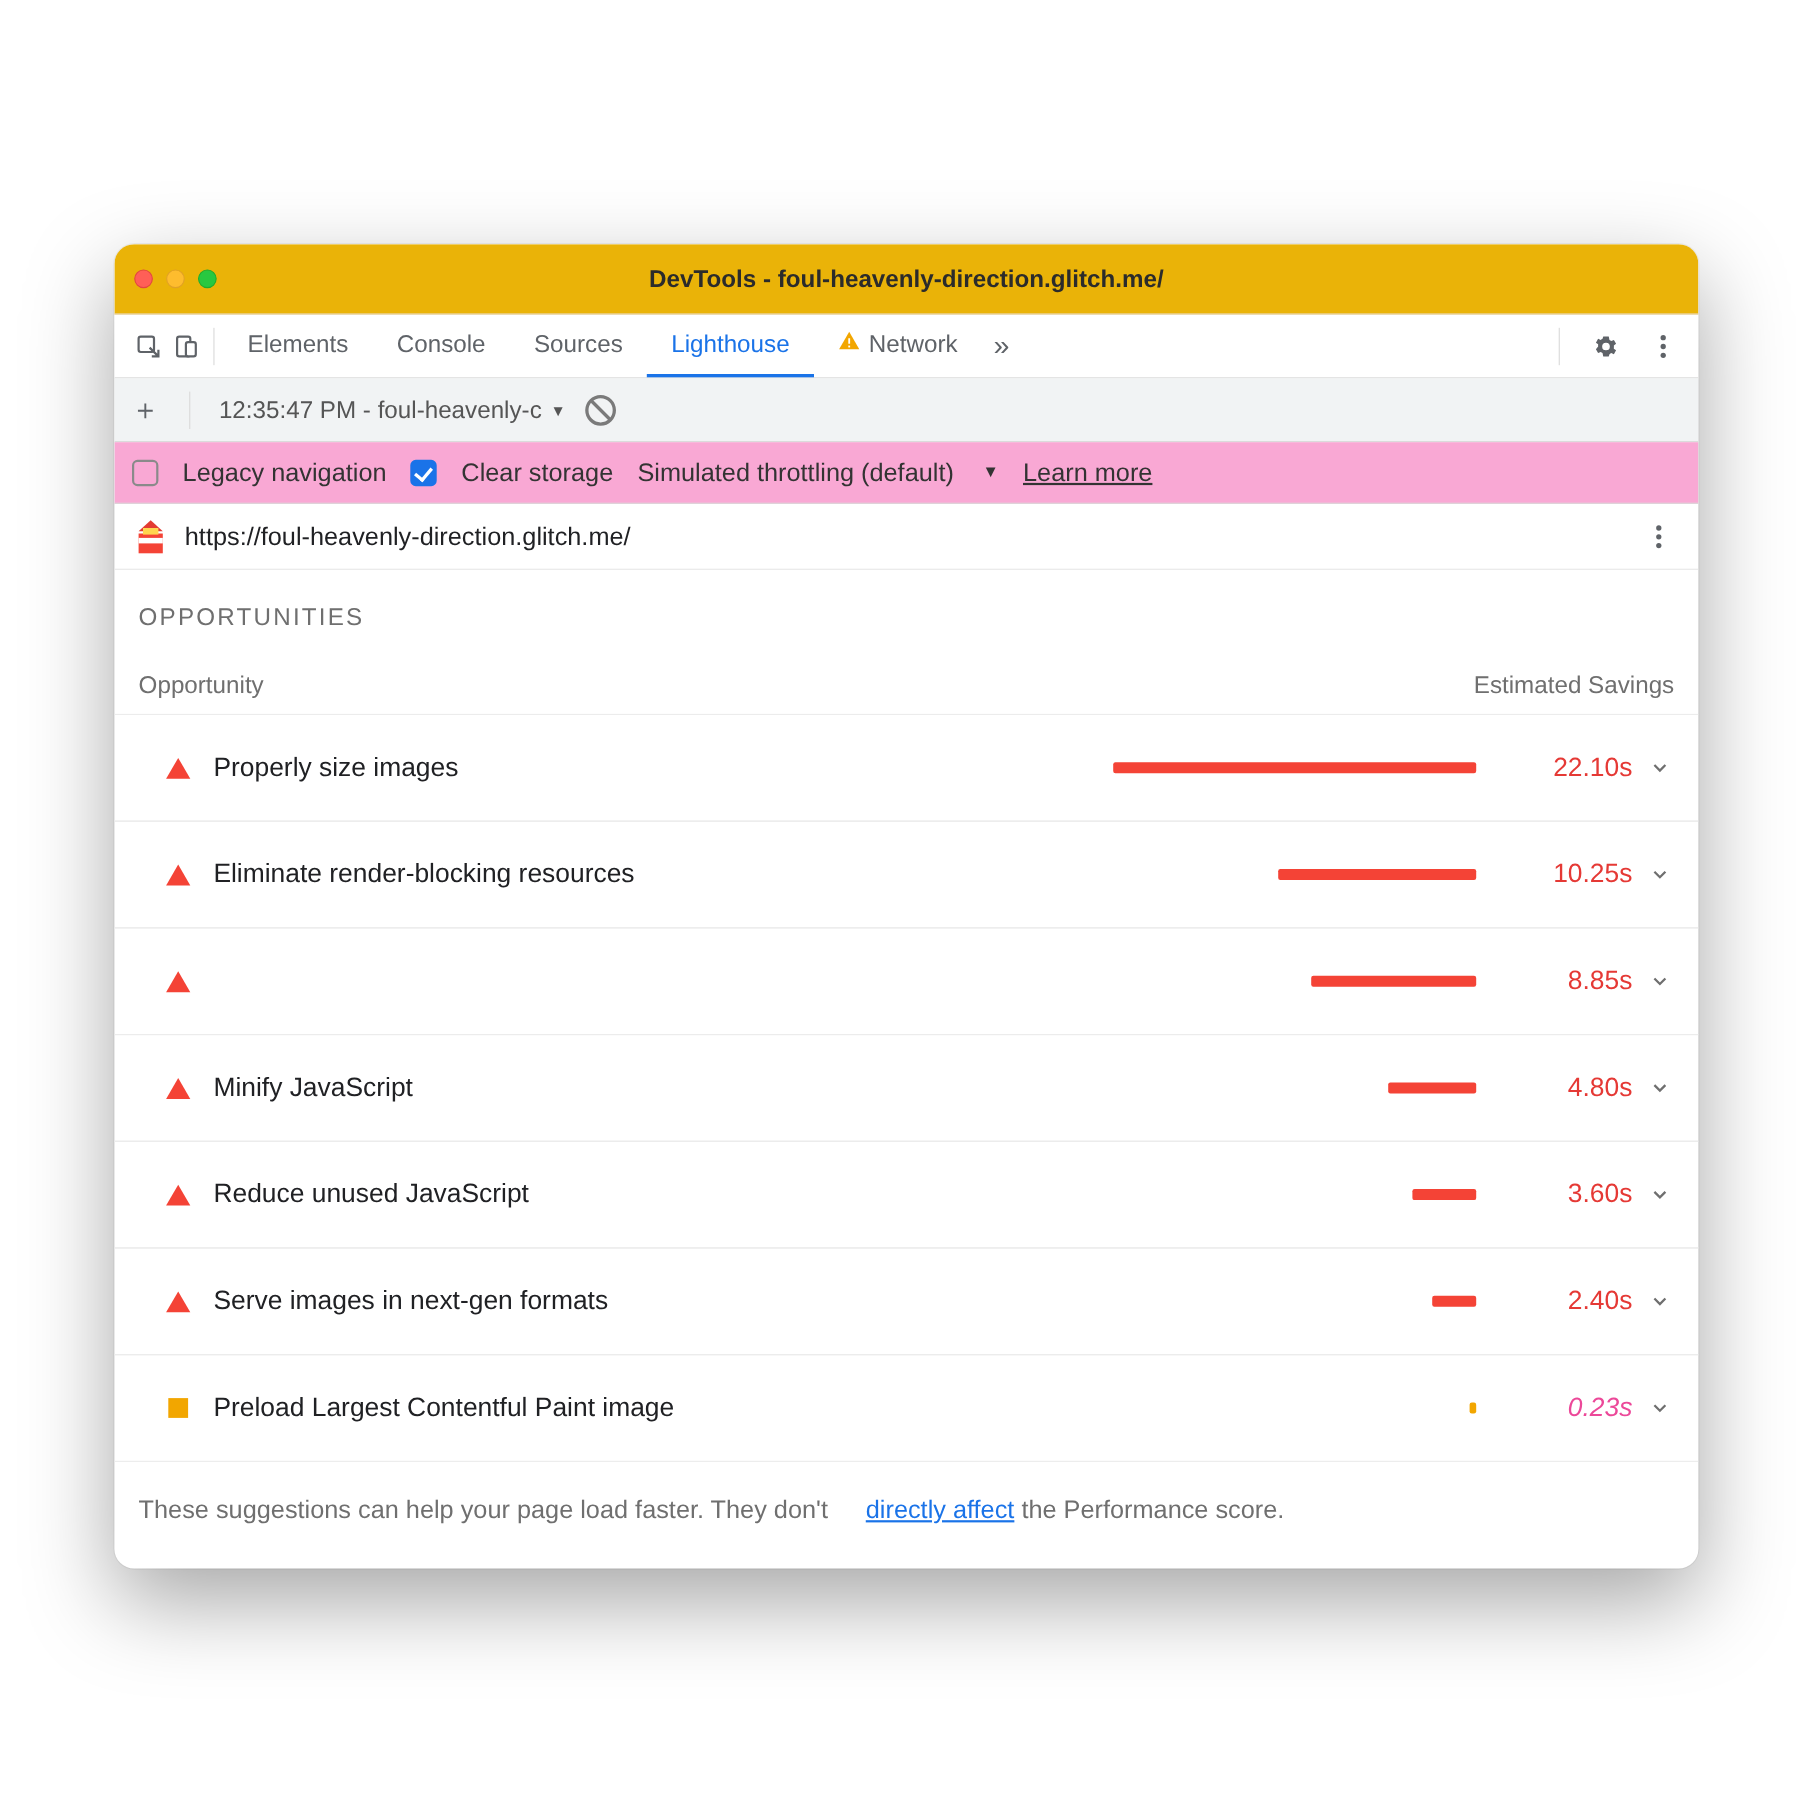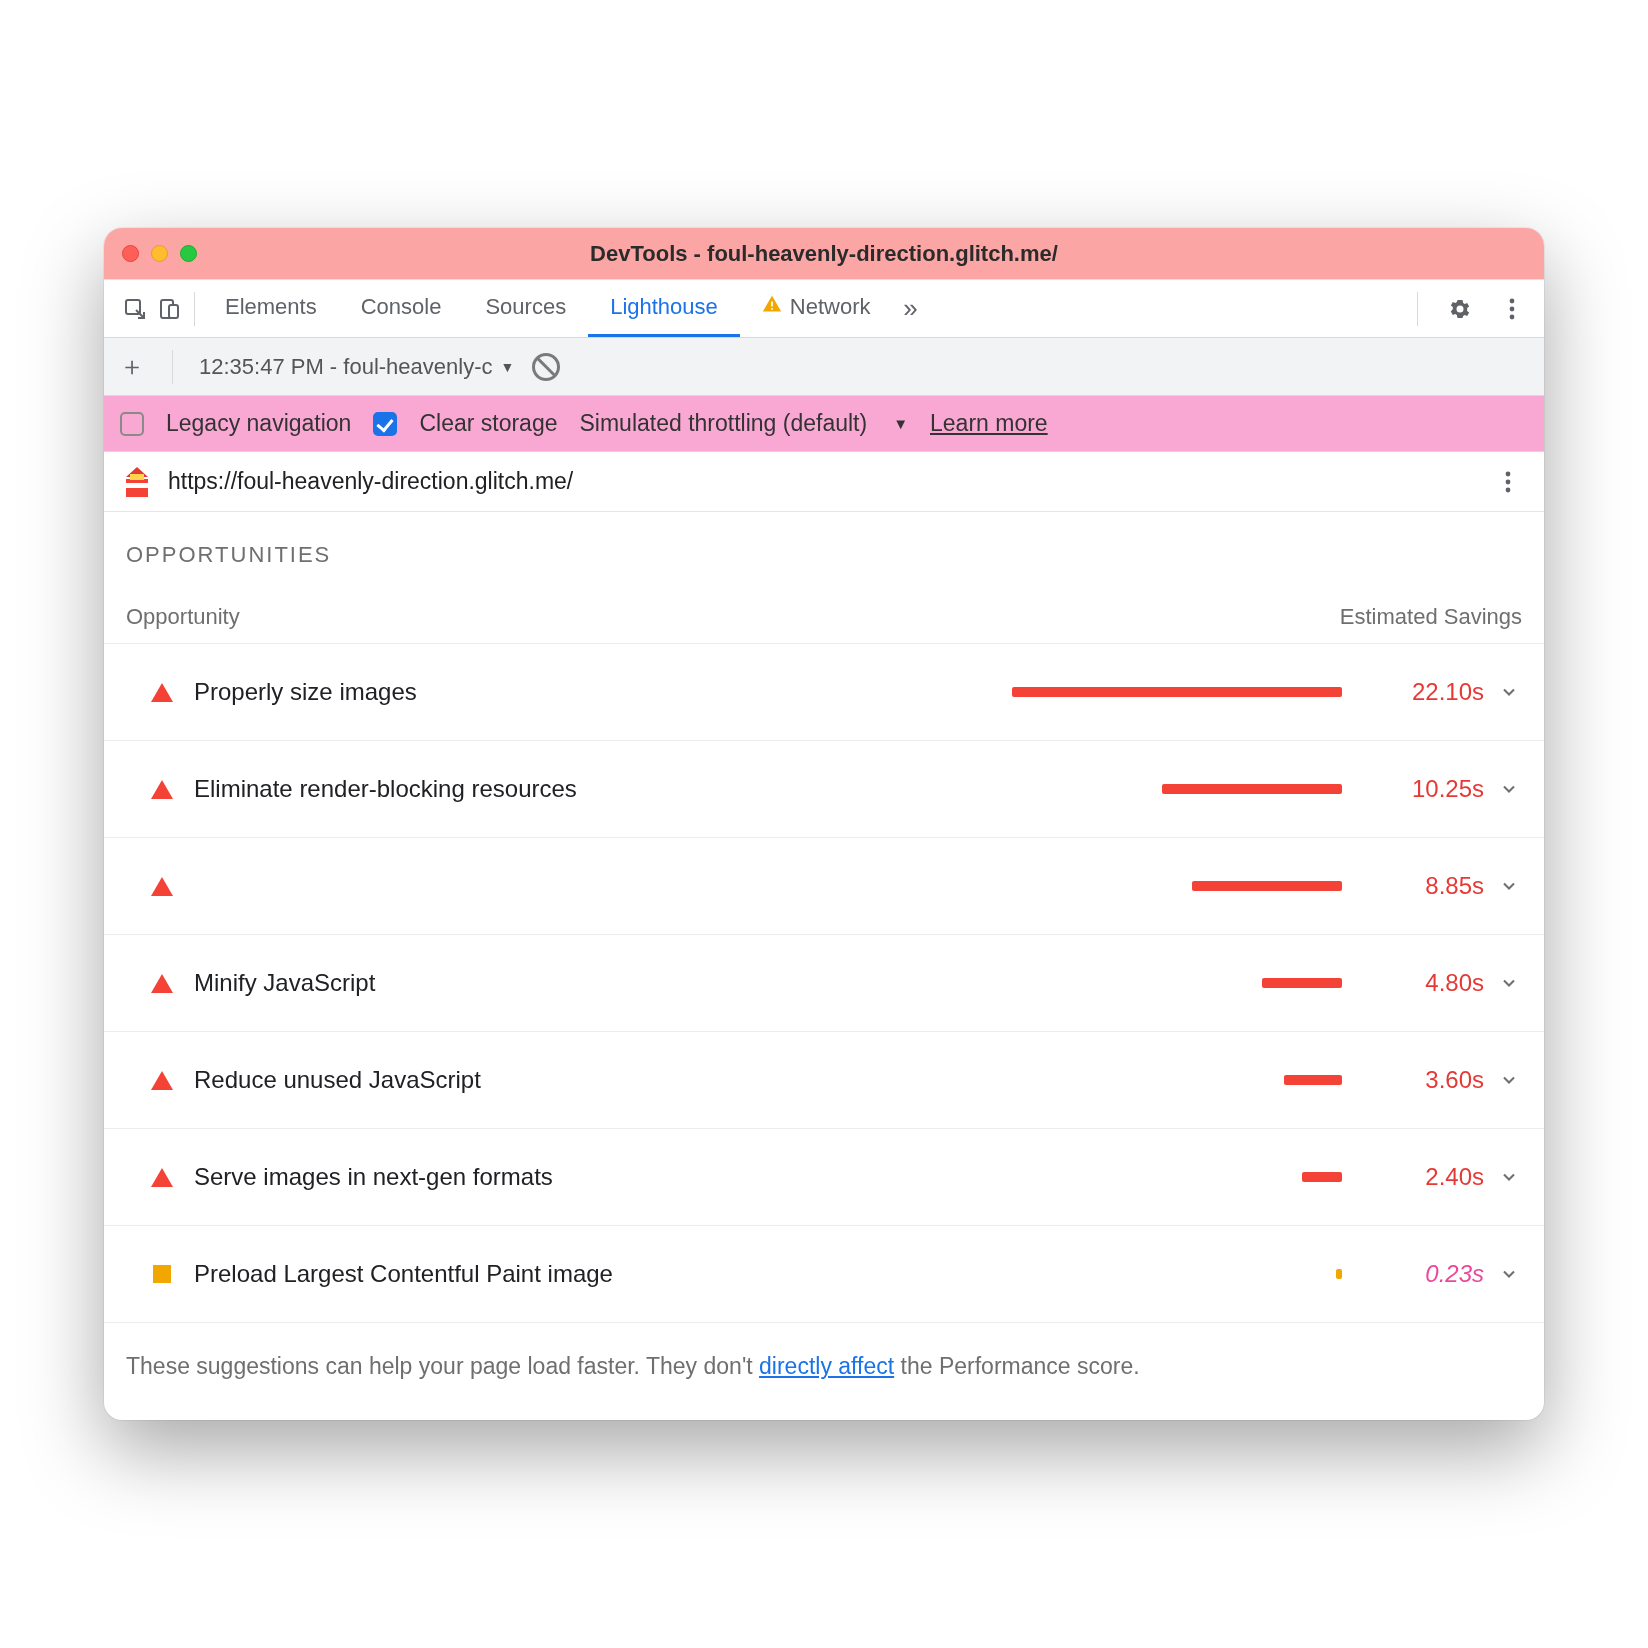--- a/index.html
+++ b/index.html
@@ -9,22 +9,22 @@
   .window {
     width: 1440px;
     border-radius: 18px;
     background: #fff;
     box-shadow: 0 30px 80px rgba(0,0,0,0.35), 0 0 0 1px rgba(0,0,0,0.05);
     overflow: hidden;
   }
 
   
   .titlebar {
-    height: 52px;
-    background: #fca5a5;
+    height: 64px;
+    background: #eab308;
     display:flex; align-items:center;
     padding: 0 18px;
     position: relative;
     border-bottom: 1px solid #e9e1e0;
   }
   .traffic { display:flex; gap:12px; }
   .dot { width:17px; height:17px; border-radius:50%; }
   .dot.red { background:#ff5f57; border:1px solid #e24640; }
   .dot.yellow { background:#febc2e; border:1px solid #e1a126; }
   .dot.green { background:#28c840; border:1px solid #1dad2f; }
@@ -119,21 +119,21 @@
   .bar { height:10px; background:#f44336; border-radius:2px; }
   .bar.amber { background:#f2a600; }
   .saving { width:120px; text-align:right; font-size:24px; color:#e53935; font-weight:500;}
   .saving.amber { color:#ec4899;font-style:italic; }
   .chev { width:50px; display:flex; justify-content:center; color:#6f6f6f; }
 
   
   .note {
     padding: 30px 22px 40px; font-size:23px; color:#6f6f6f;
   }
-  .note a { color:#1a73e8; text-decoration:underline; }
+  .note a { color:#1a73e8; text-decoration:underline;margin-left:28px; }
 </style>
 </head>
 <body>
 
 <div class="window">
 
   <div class="titlebar">
     <div class="traffic">
       <div class="dot red"></div>
       <div class="dot yellow"></div>

